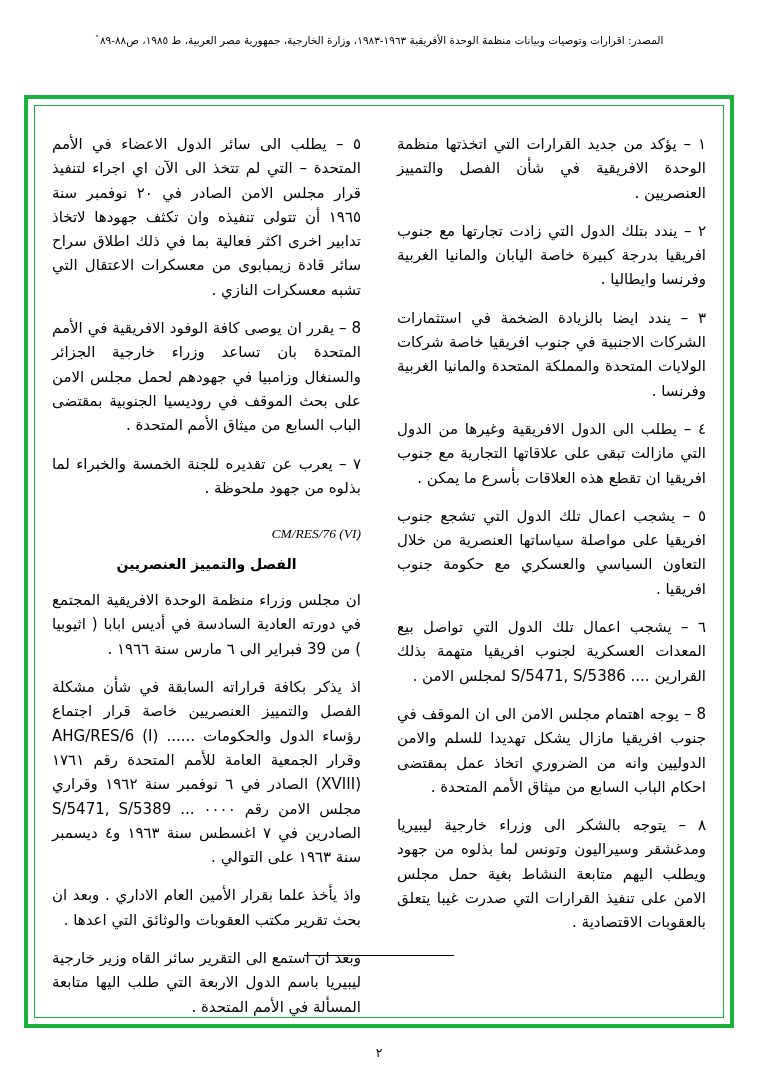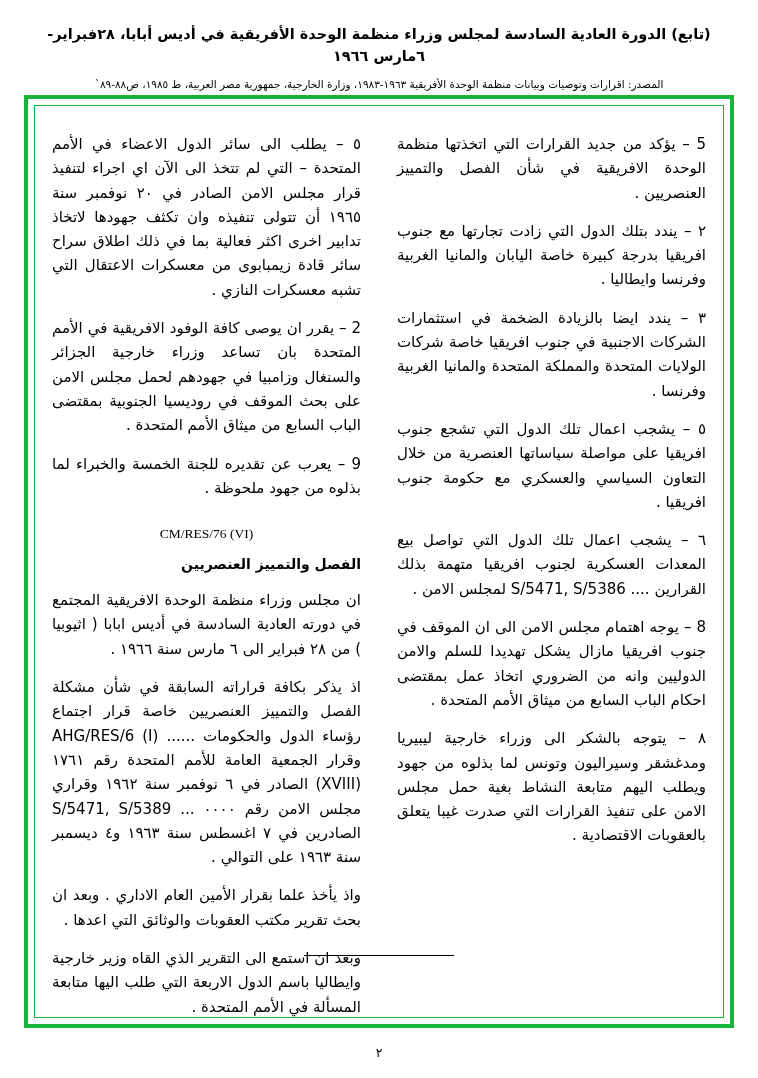--- a/index.html
+++ b/index.html
@@ -78,27 +78,29 @@
     text-align: justify;
     text-align-last: right;
     direction: rtl;
     font-family: "DejaVu Sans", sans-serif;
   }
   .res-code {
     margin: 26px 0 14px 0;
     font-size: 13.5px;
     font-family: "Liberation Serif", serif;
     direction: ltr;
-    text-align: center;
+    text-align: right;
     font-weight: normal;
+    font-style: italic;
   }
   .res-heading {
     margin: 0 0 16px 0;
     font-size: 14px;
     font-weight: bold;
+    text-align: center;
     direction: rtl;
   }
   .divider-wrap {
     position: absolute;
     left: 0;
     right: 0;
     bottom: 118px;
     text-align: center;
   }
   .divider {
@@ -116,52 +118,52 @@
     font-size: 12.5px;
     direction: rtl;
   }
 </style>
 </head>
 <body>
 
 <div class="page">
 
   <div class="header">
-    <div class="header-title">(تابع) الدورة العادية السادسة لمجلس وزراء منظمة الوحدة الأفريقية في أديس أبابا، ٢٨فبراير- ٦مارس ١٩٦٦</div>
     <div class="header-source">المصدر: اقرارات وتوصيات وبيانات منظمة الوحدة الأفريقية ١٩٦٣-١٩٨٣، وزارة الخارجية، جمهورية مصر العربية، ط ١٩٨٥، ص٨٨-٨٩`</div>
   </div>
 
   <div class="frame">
     <div class="frame-inner"></div>
   </div>
 
   <div class="columns">
 
     <div class="col">
-      <p class="para">5 – يؤكد من جديد القرارات التي اتخذتها منظمة الوحدة الافريقية في شأن الفصل والتمييز العنصريين .</p>
+      <p class="para">١ – يؤكد من جديد القرارات التي اتخذتها منظمة الوحدة الافريقية في شأن الفصل والتمييز العنصريين .</p>
       <p class="para">٢ – يندد بتلك الدول التي زادت تجارتها مع جنوب افريقيا بدرجة كبيرة خاصة اليابان والمانيا الغربية وفرنسا وايطاليا .</p>
       <p class="para">٣ – يندد ايضا بالزيادة الضخمة في استثمارات الشركات الاجنبية في جنوب افريقيا خاصة شركات الولايات المتحدة والمملكة المتحدة والمانيا الغربية وفرنسا .</p>
+      <p class="para">٤ – يطلب الى الدول الافريقية وغيرها من الدول التي مازالت تبقى على علاقاتها التجارية مع جنوب افريقيا ان تقطع هذه العلاقات بأسرع ما يمكن .</p>
       <p class="para">٥ – يشجب اعمال تلك الدول التي تشجع جنوب افريقيا على مواصلة سياساتها العنصرية من خلال التعاون السياسي والعسكري مع حكومة جنوب افريقيا .</p>
       <p class="para">٦ – يشجب اعمال تلك الدول التي تواصل بيع المعدات العسكرية لجنوب افريقيا متهمة بذلك القرارين .... S/5471, S/5386 لمجلس الامن .</p>
       <p class="para">8 – يوجه اهتمام مجلس الامن الى ان الموقف في جنوب افريقيا مازال يشكل تهديدا للسلم والامن الدوليين وانه من الضروري اتخاذ عمل بمقتضى احكام الباب السابع من ميثاق الأمم المتحدة .</p>
       <p class="para">٨ – يتوجه بالشكر الى وزراء خارجية ليبيريا ومدغشقر وسيراليون وتونس لما بذلوه من جهود ويطلب اليهم متابعة النشاط بغية حمل مجلس الامن على تنفيذ القرارات التي صدرت غيبا يتعلق بالعقوبات الاقتصادية .</p>
     </div>
 
     <div class="col">
       <p class="para">٥ – يطلب الى سائر الدول الاعضاء في الأمم المتحدة – التي لم تتخذ الى الآن اي اجراء لتنفيذ قرار مجلس الامن الصادر في ٢٠ نوفمبر سنة ١٩٦٥ أن تتولى تنفيذه وان تكثف جهودها لاتخاذ تدابير اخرى اكثر فعالية بما في ذلك اطلاق سراح سائر قادة زيمبابوى من معسكرات الاعتقال التي تشبه معسكرات النازي .</p>
-      <p class="para">2 – يقرر ان يوصى كافة الوفود الافريقية في الأمم المتحدة بان تساعد وزراء خارجية الجزائر والسنغال وزامبيا في جهودهم لحمل مجلس الامن على بحث الموقف في روديسيا الجنوبية بمقتضى الباب السابع من ميثاق الأمم المتحدة .</p>
-      <p class="para">9 – يعرب عن تقديره للجنة الخمسة والخبراء لما بذلوه من جهود ملحوظة .</p>
+      <p class="para">8 – يقرر ان يوصى كافة الوفود الافريقية في الأمم المتحدة بان تساعد وزراء خارجية الجزائر والسنغال وزامبيا في جهودهم لحمل مجلس الامن على بحث الموقف في روديسيا الجنوبية بمقتضى الباب السابع من ميثاق الأمم المتحدة .</p>
+      <p class="para">٧ – يعرب عن تقديره للجنة الخمسة والخبراء لما بذلوه من جهود ملحوظة .</p>
 
       <div class="res-code">CM/RES/76 (VI)</div>
       <div class="res-heading">الفصل والتمييز العنصريين</div>
 
-      <p class="para">ان مجلس وزراء منظمة الوحدة الافريقية المجتمع في دورته العادية السادسة في أديس ابابا ( اثيوبيا ) من ٢٨ فبراير الى ٦ مارس سنة ١٩٦٦ .</p>
+      <p class="para">ان مجلس وزراء منظمة الوحدة الافريقية المجتمع في دورته العادية السادسة في أديس ابابا ( اثيوبيا ) من 39 فبراير الى ٦ مارس سنة ١٩٦٦ .</p>
       <p class="para">اذ يذكر بكافة قراراته السابقة في شأن مشكلة الفصل والتمييز العنصريين خاصة قرار اجتماع رؤساء الدول والحكومات ...... AHG/RES/6 (I) وقرار الجمعية العامة للأمم المتحدة رقم ١٧٦١ (XVIII) الصادر في ٦ نوفمبر سنة ١٩٦٢ وقراري مجلس الامن رقم ٠٠٠٠ ... S/5471, S/5389 الصادرين في ٧ اغسطس سنة ١٩٦٣ و٤ ديسمبر سنة ١٩٦٣ على التوالي .</p>
       <p class="para">واذ يأخذ علما بقرار الأمين العام الاداري . وبعد ان بحث تقرير مكتب العقوبات والوثائق التي اعدها .</p>
-      <p class="para">وبعد ان استمع الى التقرير الذي القاه وزير خارجية وايطاليا باسم الدول الاربعة التي طلب اليها متابعة المسألة في الأمم المتحدة .</p>
+      <p class="para">وبعد ان استمع الى التقرير سائر القاه وزير خارجية ليبيريا باسم الدول الاربعة التي طلب اليها متابعة المسألة في الأمم المتحدة .</p>
     </div>
 
   </div>
 
   <div class="divider-wrap">
     <span class="divider"></span>
   </div>
 
   <div class="page-number">٢</div>
 

